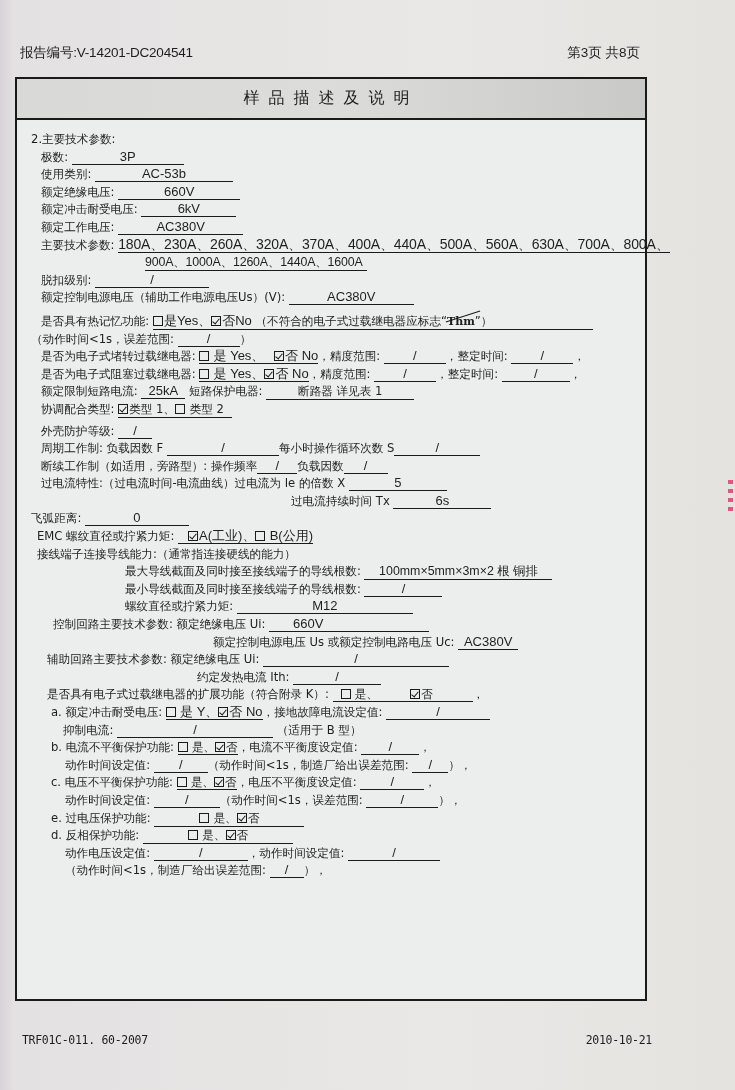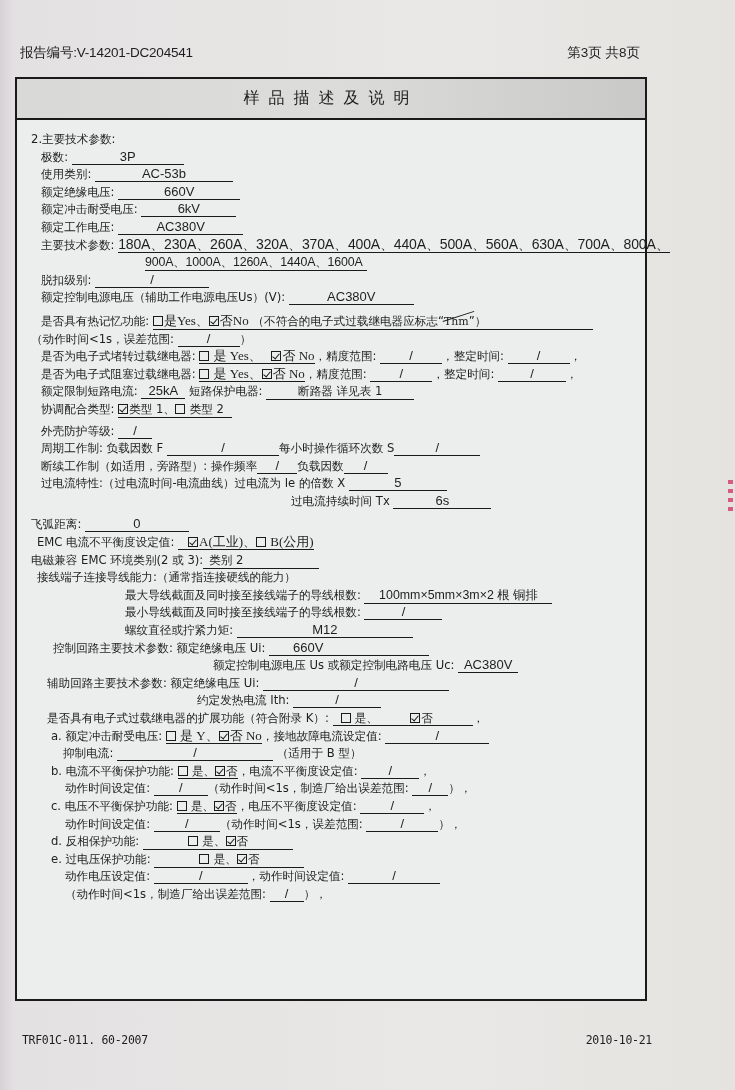--- a/index.html
+++ b/index.html
@@ -32,37 +32,37 @@
   .content {
     position:absolute; left:14px; top:52px; right:8px;
     font-size:11.6px; line-height:17.6px;
   }
   .line { white-space:nowrap; height:17.6px; position:relative; }
   .u {
     display:inline-block; border-bottom:1px solid #1a1a1a;
     text-align:center; line-height:15px; font-family:"Liberation Sans", sans-serif; font-size:13px;
   }
   .u.l { text-align:left; }
-  .lat { font-family:Liberation Serif, serif; font-size:13px; }
+  .lat { font-family:Liberation Sans, sans-serif; font-size:13px; }
   .cb {
     display:inline-block; width:10px; height:10px; border:1px solid #1a1a1a;
     vertical-align:-1px; margin-right:1px; position:relative; box-sizing:border-box;
   }
   .cb.on::after {
     content:""; position:absolute; left:2px; top:0px; width:3px; height:6px;
     border-right:1.4px solid #1a1a1a; border-bottom:1.4px solid #1a1a1a; transform:rotate(40deg);
   }
   .footer {
     position:absolute; top:1033px; left:22px; width:630px;
     display:flex; justify-content:space-between;
     font-family:"DejaVu Sans Mono", monospace; font-size:11.5px; letter-spacing:-0.3px;
   }
   .stamp { position:absolute; left:728px; top:480px; width:5px; height:32px;
     background:repeating-linear-gradient(180deg,#d43a68 0 4px, transparent 4px 9px); opacity:0.8; }
-  .sym-mark { display:inline-block; position:relative; font-family:"DejaVu Serif", serif; font-size:11px; font-weight:normal; }
+  .sym-mark { display:inline-block; position:relative; font-family:"DejaVu Serif", serif; font-size:11px; font-weight:bold; }
   .sym-mark::after { content:""; position:absolute; left:-2px; right:-6px; top:2px; border-top:1.2px solid #1a1a1a; transform:rotate(-18deg); }
 </style>
 </head>
 <body>
 
 <div class="header-bar">
   <span class="report-no"><span>报告编号:</span><span>V-14201-DC204541</span></span>
   <span>第3页  共8页</span>
 </div>
 
@@ -153,30 +153,27 @@
     </div>
     <div class="line" style="padding-left:10px">
       <span>过电流特性:（过电流时间-电流曲线）过电流为 Ie 的倍数 X</span>
       <span class="u" style="width:98px">5</span>
     </div>
     <div class="line" style="padding-left:260px">
       <span>过电流持续时间 Tx</span>
       <span class="u" style="width:98px">6s</span>
     </div>
 
-    <div class="line" style="margin-top:6px">
+    <div class="line" style="">
       <span>飞弧距离:</span>
       <span class="u" style="width:104px">0</span>
     </div>
     <div class="line" style="padding-left:6px">
-      <span>EMC 电流不平衡度设定值:</span>
+      <span>EMC 螺纹直径或拧紧力矩:</span>
       <span class="u l" style="font-size:11.6px;padding-left:10px"><span class="cb on"></span><span class="lat">A(工业)、</span><span class="cb"></span> <span class="lat">B(公用)</span></span>
-    </div>
-    <div class="line">
-      <span>电磁兼容 EMC 环境类别(2 或 3):</span><span class="u l" style="width:110px;font-family:'DejaVu Sans',sans-serif;font-size:11.6px;padding-left:6px">类别 2</span>
     </div>
     <div class="line" style="padding-left:6px">
       <span>接线端子连接导线能力:（通常指连接硬线的能力）</span>
     </div>
     <div class="line" style="padding-left:94px">
       <span>最大导线截面及同时接至接线端子的导线根数:</span>
       <span class="u" style="width:188px;font-size:12.4px">100mm×5mm×3m×2 根 铜排</span>
     </div>
     <div class="line" style="padding-left:94px">
       <span>最小导线截面及同时接至接线端子的导线根数:</span>
@@ -230,25 +227,25 @@
       <span>c. 电压不平衡保护功能:</span>
       <span class="u l" style="font-size:11.6px"><span class="cb"></span> <span>是、</span><span class="cb on"></span><span>否</span></span><span>，电压不平衡度设定值:</span>
       <span class="u" style="width:64px">/</span><span>，</span>
     </div>
     <div class="line" style="padding-left:34px">
       <span>动作时间设定值:</span>
       <span class="u" style="width:66px">/</span><span>（动作时间&lt;1s，误差范围:</span>
       <span class="u" style="width:72px">/</span><span>），</span>
     </div>
     <div class="line" style="padding-left:20px">
+      <span>e. 过电压保护功能:</span>
+      <span class="u" style="width:150px;font-size:11.6px;font-family:'DejaVu Sans',sans-serif"><span class="cb"></span> <span>是、</span><span class="cb on"></span><span>否</span></span>
+    </div>
+    <div class="line" style="padding-left:20px">
       <span>d. 反相保护功能:</span>
-      <span class="u" style="width:150px;font-size:11.6px;font-family:'DejaVu Sans',sans-serif"><span class="cb"></span> <span>是、</span><span class="cb on"></span><span>否</span></span>
-    </div>
-    <div class="line" style="padding-left:20px">
-      <span>e. 过电压保护功能:</span>
       <span class="u" style="width:150px;font-size:11.6px;font-family:'DejaVu Sans',sans-serif"><span class="cb"></span> <span>是、</span><span class="cb on"></span><span>否</span></span>
     </div>
     <div class="line" style="padding-left:34px">
       <span>动作电压设定值:</span>
       <span class="u" style="width:94px">/</span><span>，动作时间设定值:</span>
       <span class="u" style="width:92px">/</span>
     </div>
     <div class="line" style="padding-left:34px">
       <span>（动作时间&lt;1s，制造厂给出误差范围:</span>
       <span class="u" style="width:34px">/</span><span>），</span>

